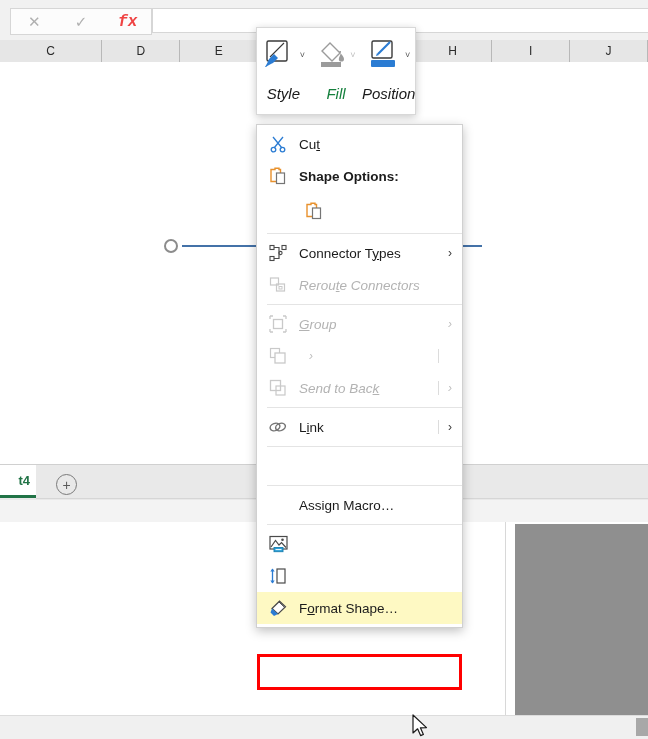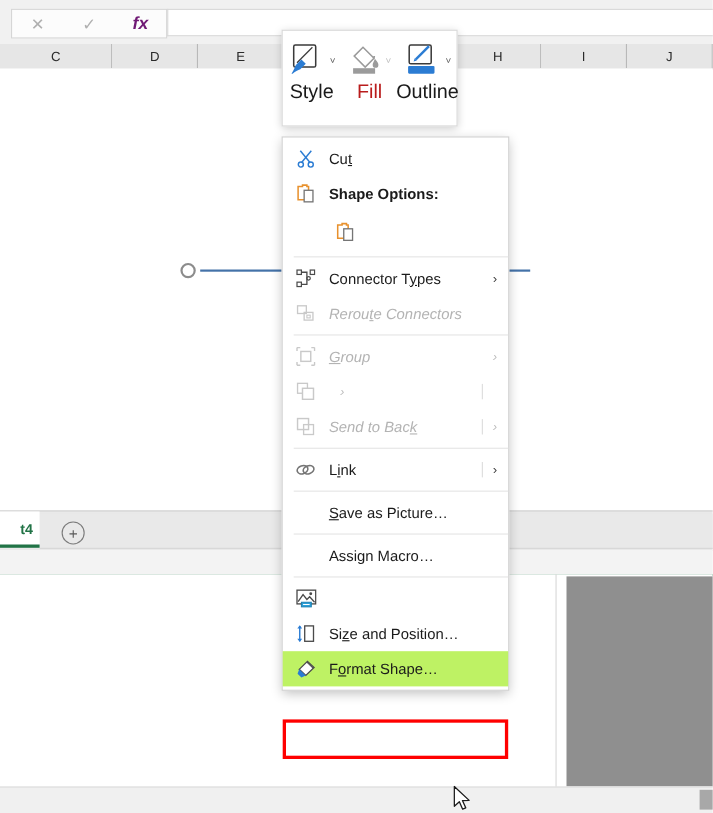--- a/index.html
+++ b/index.html
@@ -19,21 +19,21 @@
     background:#f1f1f1;border-bottom:1px solid #d4d4d4;
   }
   .fx-group{
     position:absolute;left:10px;top:8px;width:140px;height:25px;
     background:#fcfcfc;border:1px solid #d6d6d6;display:flex;
   }
   .fx-btn{
     flex:1;display:flex;align-items:center;justify-content:center;
     color:#b0b0b0;font-size:15px;
   }
-  .fx-btn.italic{color:#701a75;font-style:italic;font-family:Liberation Sans, sans-serif;font-size:16px;font-weight:600;}
+  .fx-btn.italic{color:#ef4444;font-style:italic;font-family:Liberation Mono, monospace;font-size:16px;font-weight:600;}
   .formula-input{
     position:absolute;left:152px;top:8px;right:-2px;height:25px;
     background:#ffffff;border:1px solid #d6d6d6;border-right:none;
     font-size:12px;color:#222;padding-left:5px;line-height:25px;
     box-sizing:border-box;
   }
 
   
   .col-header-row{
     position:absolute;left:0;top:40px;width:648px;height:22px;
@@ -120,22 +120,22 @@
     box-shadow:0 2px 8px rgba(0,0,0,0.22);
     display:flex;align-items:flex-start;justify-content:space-around;
     padding-top:9px;box-sizing:border-box;
   }
   .mt-item{
     width:50px;display:flex;flex-direction:column;align-items:center;
   }
   .mt-iconrow{display:flex;align-items:center;gap:2px;height:36px;}
   .mt-caret{font-size:9px;color:#555;line-height:1;}
   .mt-caret.dim{color:#bdbdbd;}
-  .mt-label{font-size:18px;color:#1a1a1a;margin-top:0;}
-  .mt-label.dim{color:#b91c1c;}
+  .mt-label{font-size:15px;color:#1a1a1a;margin-top:12px;font-style:italic;}
+  .mt-label.dim{color:#15803d;}
 
   
   #context-menu{
     position:absolute;left:256px;top:124px;width:207px;
     background:#ffffff;border:1px solid #d0d0d0;
     box-shadow:0 3px 10px rgba(0,0,0,0.25);
     padding:3px 0 3px 0;box-sizing:border-box;
   }
   .cm-item{
     position:relative;height:32px;display:flex;align-items:center;
@@ -153,21 +153,21 @@
     width:24px;text-align:center;font-size:12px;color:#3a3a3a;
   }
   .cm-arrow.disabled{color:#bdbdbd;}
   .cm-arrow-sep{
     position:absolute;right:23px;top:9px;width:1px;height:14px;background:#dcdcdc;
   }
   .cm-sep{height:1px;background:#e4e4e4;margin:3px 0 3px 10px;}
   .cm-paste-row{height:38px;display:flex;align-items:center;padding-left:47px;}
 
   
-  .cm-item.hovered{background:#bef264;}
+  .cm-item.hovered{background:#fef9c3;}
   #annot-rect{
     position:absolute;left:257px;top:696px;width:204px;height:33px;
     border:3px solid #ff0000;box-sizing:border-box;pointer-events:none;
   }
 
   
   #mouse-cursor{position:absolute;left:412px;top:714px;width:18px;height:26px;}
 
   svg{display:block;}
 </style>
@@ -251,21 +251,21 @@
         <span>
           <svg width="36" height="32" viewBox="0 0 36 32">
             <rect x="5" y="2" width="20" height="17" rx="1.5" fill="#fff" stroke="#3a3a3a" stroke-width="1.4"></rect>
             <path d="M23,3 L11,15" stroke="#2b7cd3" stroke-width="2.2"></path>
             <path d="M9,17 l3,-1 l-2,-2 z" fill="#2b7cd3"></path>
             <rect x="4" y="21" width="24" height="7" rx="1" fill="#2b7cd3"></rect>
           </svg>
         </span>
         <span class="mt-caret">˅</span>
       </div>
-      <div class="mt-label">Outline</div>
+      <div class="mt-label">Position</div>
     </div>
   </div>
 
 <div id="context-menu">
     <div class="cm-item">
       <span class="cm-icon">
         <svg width="18" height="18" viewBox="0 0 18 18">
           <line x1="4" y1="2" x2="13" y2="13" stroke="#2b7cd3" stroke-width="1.3"></line>
           <line x1="14" y1="2" x2="5" y2="13" stroke="#2b7cd3" stroke-width="1.3"></line>
           <circle cx="4.5" cy="14.6" r="2.3" fill="none" stroke="#2b7cd3" stroke-width="1.3"></circle>
@@ -355,21 +355,20 @@
           <ellipse cx="12.5" cy="9" rx="5" ry="3.6" fill="none" stroke="#757575" stroke-width="1.5" transform="rotate(-20 12.5 9)"></ellipse>
         </svg>
       </span>
       <span class="cm-label">L<u>i</u>nk</span>
       <span class="cm-arrow-sep"></span>
       <span class="cm-arrow">›</span>
     </div>
     <div class="cm-sep"></div>
     <div class="cm-item">
       <span class="cm-icon"></span>
-      <span class="cm-label"><u>S</u>ave as Picture…</span>
     </div>
     <div class="cm-sep"></div>
     <div class="cm-item">
       <span class="cm-icon"></span>
       <span class="cm-label">Assi<u>g</u>n Macro…</span>
     </div>
     <div class="cm-sep"></div>
     <div class="cm-item">
       <span class="cm-icon">
         <svg width="19" height="18" viewBox="0 0 19 18">
@@ -383,21 +382,20 @@
     </div>
     <div class="cm-item">
       <span class="cm-icon">
         <svg width="18" height="18" viewBox="0 0 18 18">
           <rect x="8" y="2" width="8" height="14" fill="none" stroke="#4a4a4a" stroke-width="1.2"></rect>
           <line x1="3.5" y1="2" x2="3.5" y2="16" stroke="#2b7cd3" stroke-width="1.3"></line>
           <path d="M3.5,1.4 l-2.2,3 h4.4 z" fill="#2b7cd3"></path>
           <path d="M3.5,16.6 l-2.2,-3 h4.4 z" fill="#2b7cd3"></path>
         </svg>
       </span>
-      <span class="cm-label">Si<u>z</u>e and Position…</span>
     </div>
     <div class="cm-item hovered">
       <span class="cm-icon">
         <svg width="19" height="18" viewBox="0 0 19 18">
           <path d="M3,9.5 L10.5,2.2 L16.5,7.8 L9,15 Z" fill="#fff" stroke="#4a4a4a" stroke-width="1.2"></path>
           <path d="M3,9.5 L9,15 L5,17 L1.5,13.5 Z" fill="#2b7cd3"></path>
           <path d="M10,3 L15.6,8.4" stroke="#4a4a4a" stroke-width="1"></path>
         </svg>
       </span>
       <span class="cm-label">F<u>o</u>rmat Shape…</span>

